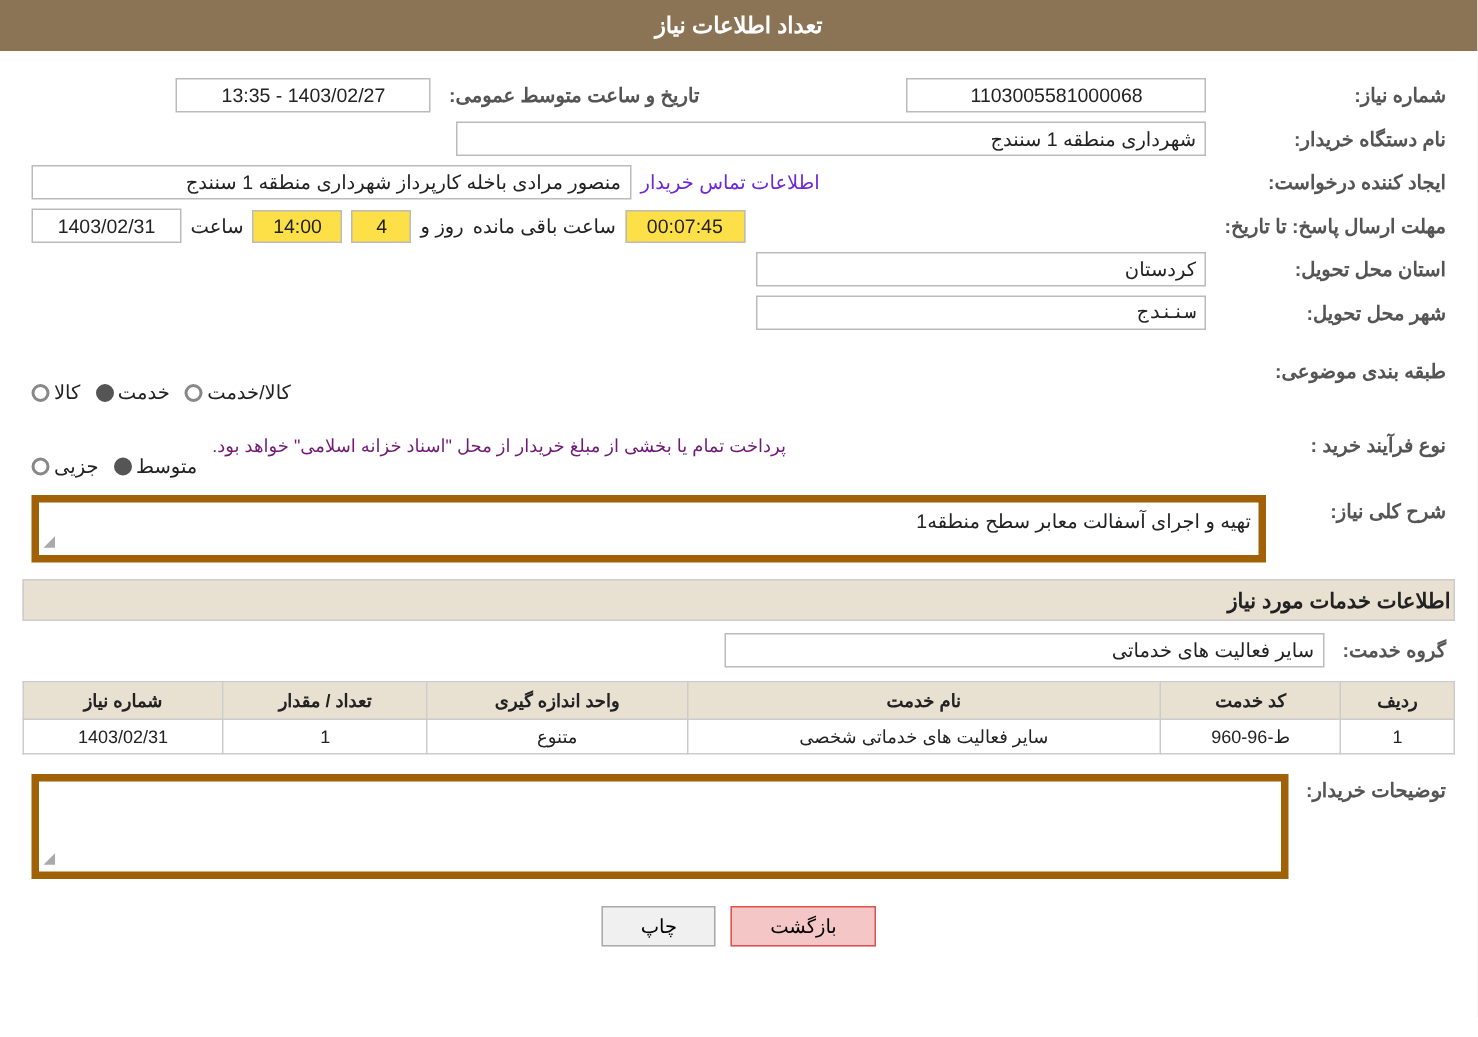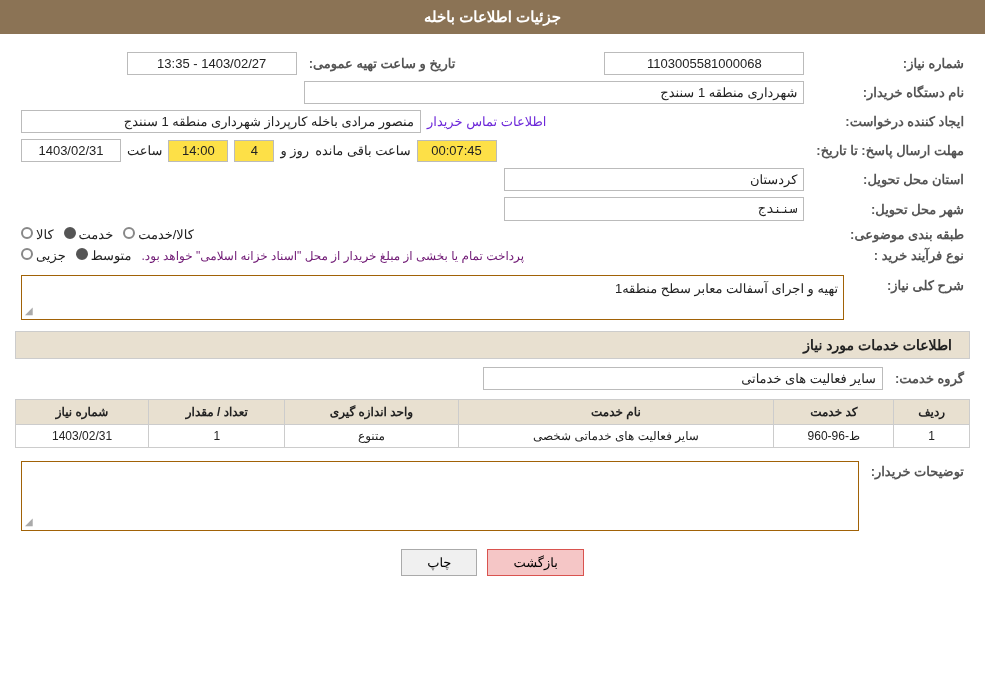--- a/index.html
+++ b/index.html
@@ -59,39 +59,41 @@
     }
     .row-flex {
       display: flex;
       align-items: center;
       gap: 6px;
       justify-content: flex-end;
     }
     .section-header {
       background: #e8e0d0;
       border: 1px solid #ccc;
-      padding: 5px 17px;
+      padding: 5px 2px;
       font-weight: bold;
       text-align: right;
       margin: 8px 0 5px 0;
       font-size: 14px;
     }
     .blue-link {
       color: #6d28d9;
       cursor: pointer;
     }
     .radio-group {
       display: flex;
       gap: 10px;
       align-items: center;
       justify-content: flex-end;
     }
     .radio-item {
       display: flex;
+      align-items: center;
       gap: 3px;
+      margin-top: 28px;
     }
     .radio-circle {
       width: 12px;
       height: 12px;
       border-radius: 50%;
       border: 2px solid #888;
       display: inline-block;
       background: #fff;
     }
     .radio-circle.selected {
@@ -140,21 +142,21 @@
     .btn-back {
       background: #f5c6c6;
       border-color: #d9534f;
     }
     .btn-print {
       background: #f0f0f0;
       border-color: #aaa;
       text-align: center;
     }
     .notebox {
-      border: 1px solid #a16207;
+      border: 5px solid #a16207;
       background: #fff;
       min-height: 80px;
       position: relative;
       padding: 5px;
     }
     .corner-icon {
       position: absolute;
       bottom: 3px;
       left: 3px;
       font-size: 10px;
@@ -166,34 +168,34 @@
       padding: 2px 5px;
       min-height: 22px;
     }
   </style>
 </head>
 <body>
 
 <div class="page-container">
 
   <div class="header-bar">
-    <span>جزئیات اطلاعات باخله</span>
+    <span>تعداد اطلاعات نیاز</span>
   </div>
 
   <div class="content-area">
 
     <table class="info-table">
 
       <tbody>
           <tr>
         <td class="label-cell">شماره نیاز:</td>
         <td class="value-cell">
           <span class="input-box" style="min-width:200px;text-align:center;">1103005581000068</span>
         </td>
-        <td class="label-cell" style="padding-right:20px;">تاریخ و ساعت تهیه عمومی:</td>
+        <td class="label-cell" style="padding-right:20px;">تاریخ و ساعت متوسط عمومی:</td>
         <td class="value-cell">
           <span class="input-box" style="min-width:170px;text-align:center;">1403/02/27 - 13:35</span>
         </td>
       </tr>
 
       <tr>
         <td class="label-cell">نام دستگاه خریدار:</td>
         <td class="value-cell" colspan="3">
           <span class="input-box" style="min-width:500px;">شهرداری منطقه 1 سنندج</span>
         </td>

